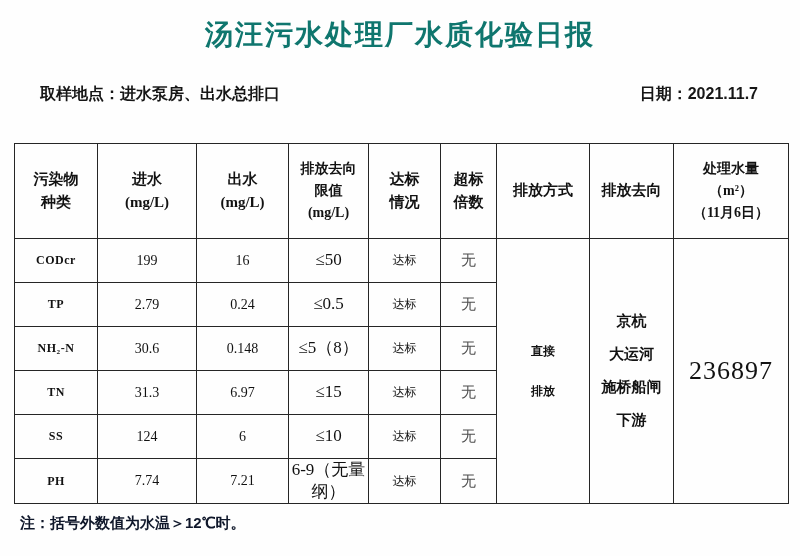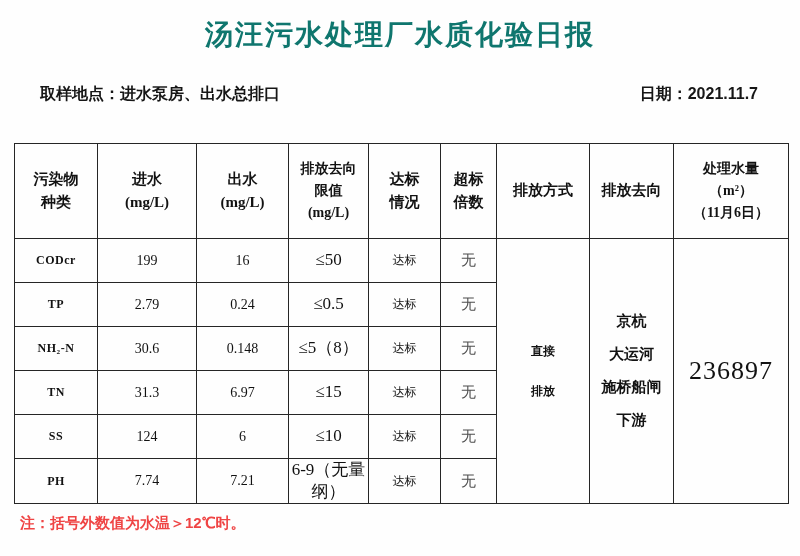--- a/index.html
+++ b/index.html
@@ -66,21 +66,21 @@
   td.exceed { font-size: 15px; color: #4f4f4f; }
   td.mode { font-size: 12px; font-weight: bold; line-height: 40px; }
   td.dest { font-size: 15px; font-weight: bold; line-height: 33px; }
   td.volume { font-size: 26px; letter-spacing: 1px; font-family: "Liberation Serif","DejaVu Serif",serif; }
   .footnote {
     position: absolute;
     top: 514px;
     left: 20px;
     font-size: 15px;
     font-weight: bold;
-    color: #ef4444;
+    color: #0f172a;
   }
 </style>
 </head>
 <body>
 
 <div class="page">
 
   <div class="title">汤汪污水处理厂水质化验日报</div>
 
   <div class="meta-row">

